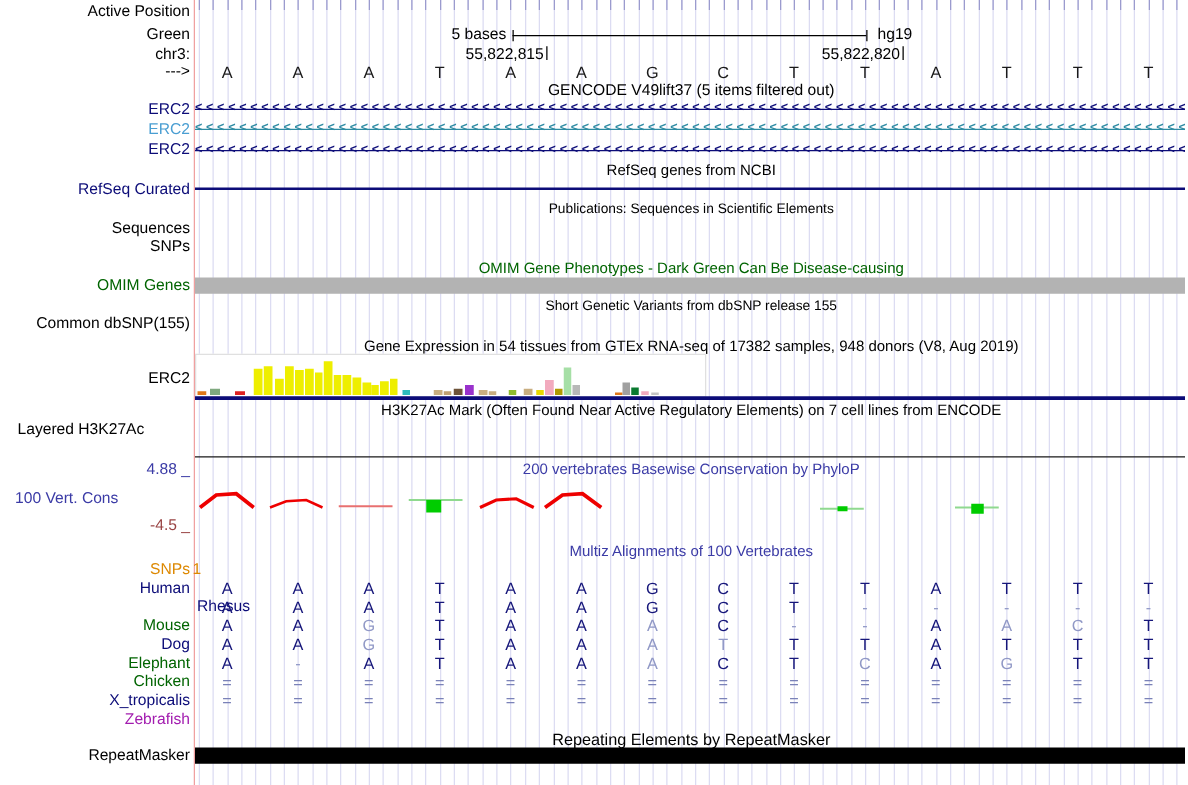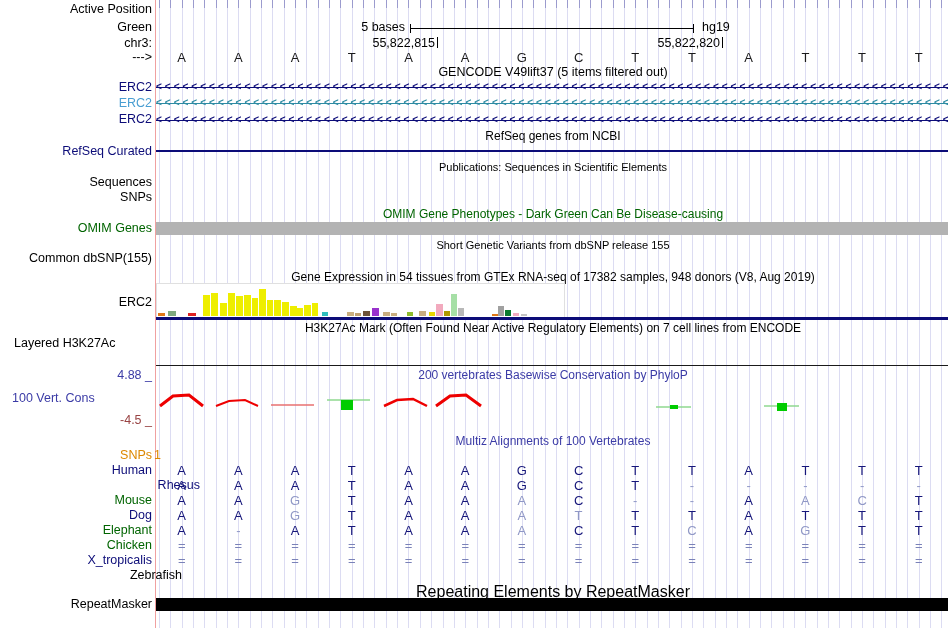--- a/index.html
+++ b/index.html
@@ -199,21 +199,21 @@
   <div id="titles-layer">
       <div class="title" style="color: rgb(0, 0, 0); top: 66px; left: 553px; font-size: 12.5px;">GENCODE V49lift37 (5 items filtered out)</div>
       <div class="title" style="color: rgb(0, 0, 0); top: 130px; left: 553px; font-size: 12px;">RefSeq genes from NCBI</div>
       <div class="title" style="color: rgb(0, 0, 0); top: 161px; left: 553px; font-size: 11px;">Publications: Sequences in Scientific Elements</div>
       <div class="title" style="color: rgb(0, 100, 0); top: 208px; left: 553px; font-size: 12px;">OMIM Gene Phenotypes - Dark Green Can Be Disease-causing</div>
       <div class="title" style="color: rgb(0, 0, 0); top: 239px; left: 553px; font-size: 11px;">Short Genetic Variants from dbSNP release 155</div>
       <div class="title" style="color: rgb(0, 0, 0); top: 271px; left: 553px; font-size: 12px;">Gene Expression in 54 tissues from GTEx RNA-seq of 17382 samples, 948 donors (V8, Aug 2019)</div>
       <div class="title" style="color: rgb(0, 0, 0); top: 322px; left: 553px; font-size: 12px;">H3K27Ac Mark (Often Found Near Active Regulatory Elements) on 7 cell lines from ENCODE</div>
       <div class="title" style="color: rgb(59, 59, 166); top: 369px; left: 553px; font-size: 12px;">200 vertebrates Basewise Conservation by PhyloP</div>
       <div class="title" style="color: rgb(59, 59, 166); top: 435px; left: 553px; font-size: 12px;">Multiz Alignments of 100 Vertebrates</div>
-      <div class="title" style="color: rgb(0, 0, 0); top: 585px; left: 553px; font-size: 16px;">Repeating Elements by RepeatMasker</div>
+      <div class="title" style="color: rgb(0, 0, 0); top: 585px; left: 553px; font-size: 13px;">Repeating Elements by RepeatMasker</div>
     </div>
   <div id="sequence-layer">
       <div class="seqletter" style="left: 181.68px; top: 51px;">A</div>
       <div class="seqletter" style="left: 238.38px; top: 51px;">A</div>
       <div class="seqletter" style="left: 295.08px; top: 51px;">A</div>
       <div class="seqletter" style="left: 351.78px; top: 51px;">T</div>
       <div class="seqletter" style="left: 408.48px; top: 51px;">A</div>
       <div class="seqletter" style="left: 465.18px; top: 51px;">A</div>
       <div class="seqletter" style="left: 521.88px; top: 51px;">G</div>
       <div class="seqletter" style="left: 578.58px; top: 51px;">C</div>
@@ -392,16 +392,16 @@
       <div class="alncell" style="left: 408.48px; top: 554px; color: rgb(122, 130, 184);">=</div>
       <div class="alncell" style="left: 465.18px; top: 554px; color: rgb(122, 130, 184);">=</div>
       <div class="alncell" style="left: 521.88px; top: 554px; color: rgb(122, 130, 184);">=</div>
       <div class="alncell" style="left: 578.58px; top: 554px; color: rgb(122, 130, 184);">=</div>
       <div class="alncell" style="left: 635.28px; top: 554px; color: rgb(122, 130, 184);">=</div>
       <div class="alncell" style="left: 691.98px; top: 554px; color: rgb(122, 130, 184);">=</div>
       <div class="alncell" style="left: 748.68px; top: 554px; color: rgb(122, 130, 184);">=</div>
       <div class="alncell" style="left: 805.38px; top: 554px; color: rgb(122, 130, 184);">=</div>
       <div class="alncell" style="left: 862.08px; top: 554px; color: rgb(122, 130, 184);">=</div>
       <div class="alncell" style="left: 918.78px; top: 554px; color: rgb(122, 130, 184);">=</div>
-      <div class="lbl rlbl" style="left: 0px; top: 569px; width: 152px; color: #000000; margin-left: 30px;">Zebrafish</div>
+      <div class="lbl rlbl" style="left: 0px; top: 569px; width: 152px; color: #a21caf;">Zebrafish</div>
     </div>
   <div class="abs" id="repeat-bar" style="left: 156px; top: 598px; width: 792px; height: 13px; background: rgb(0, 0, 0);"></div>
 </div>
 
 </body></html>

